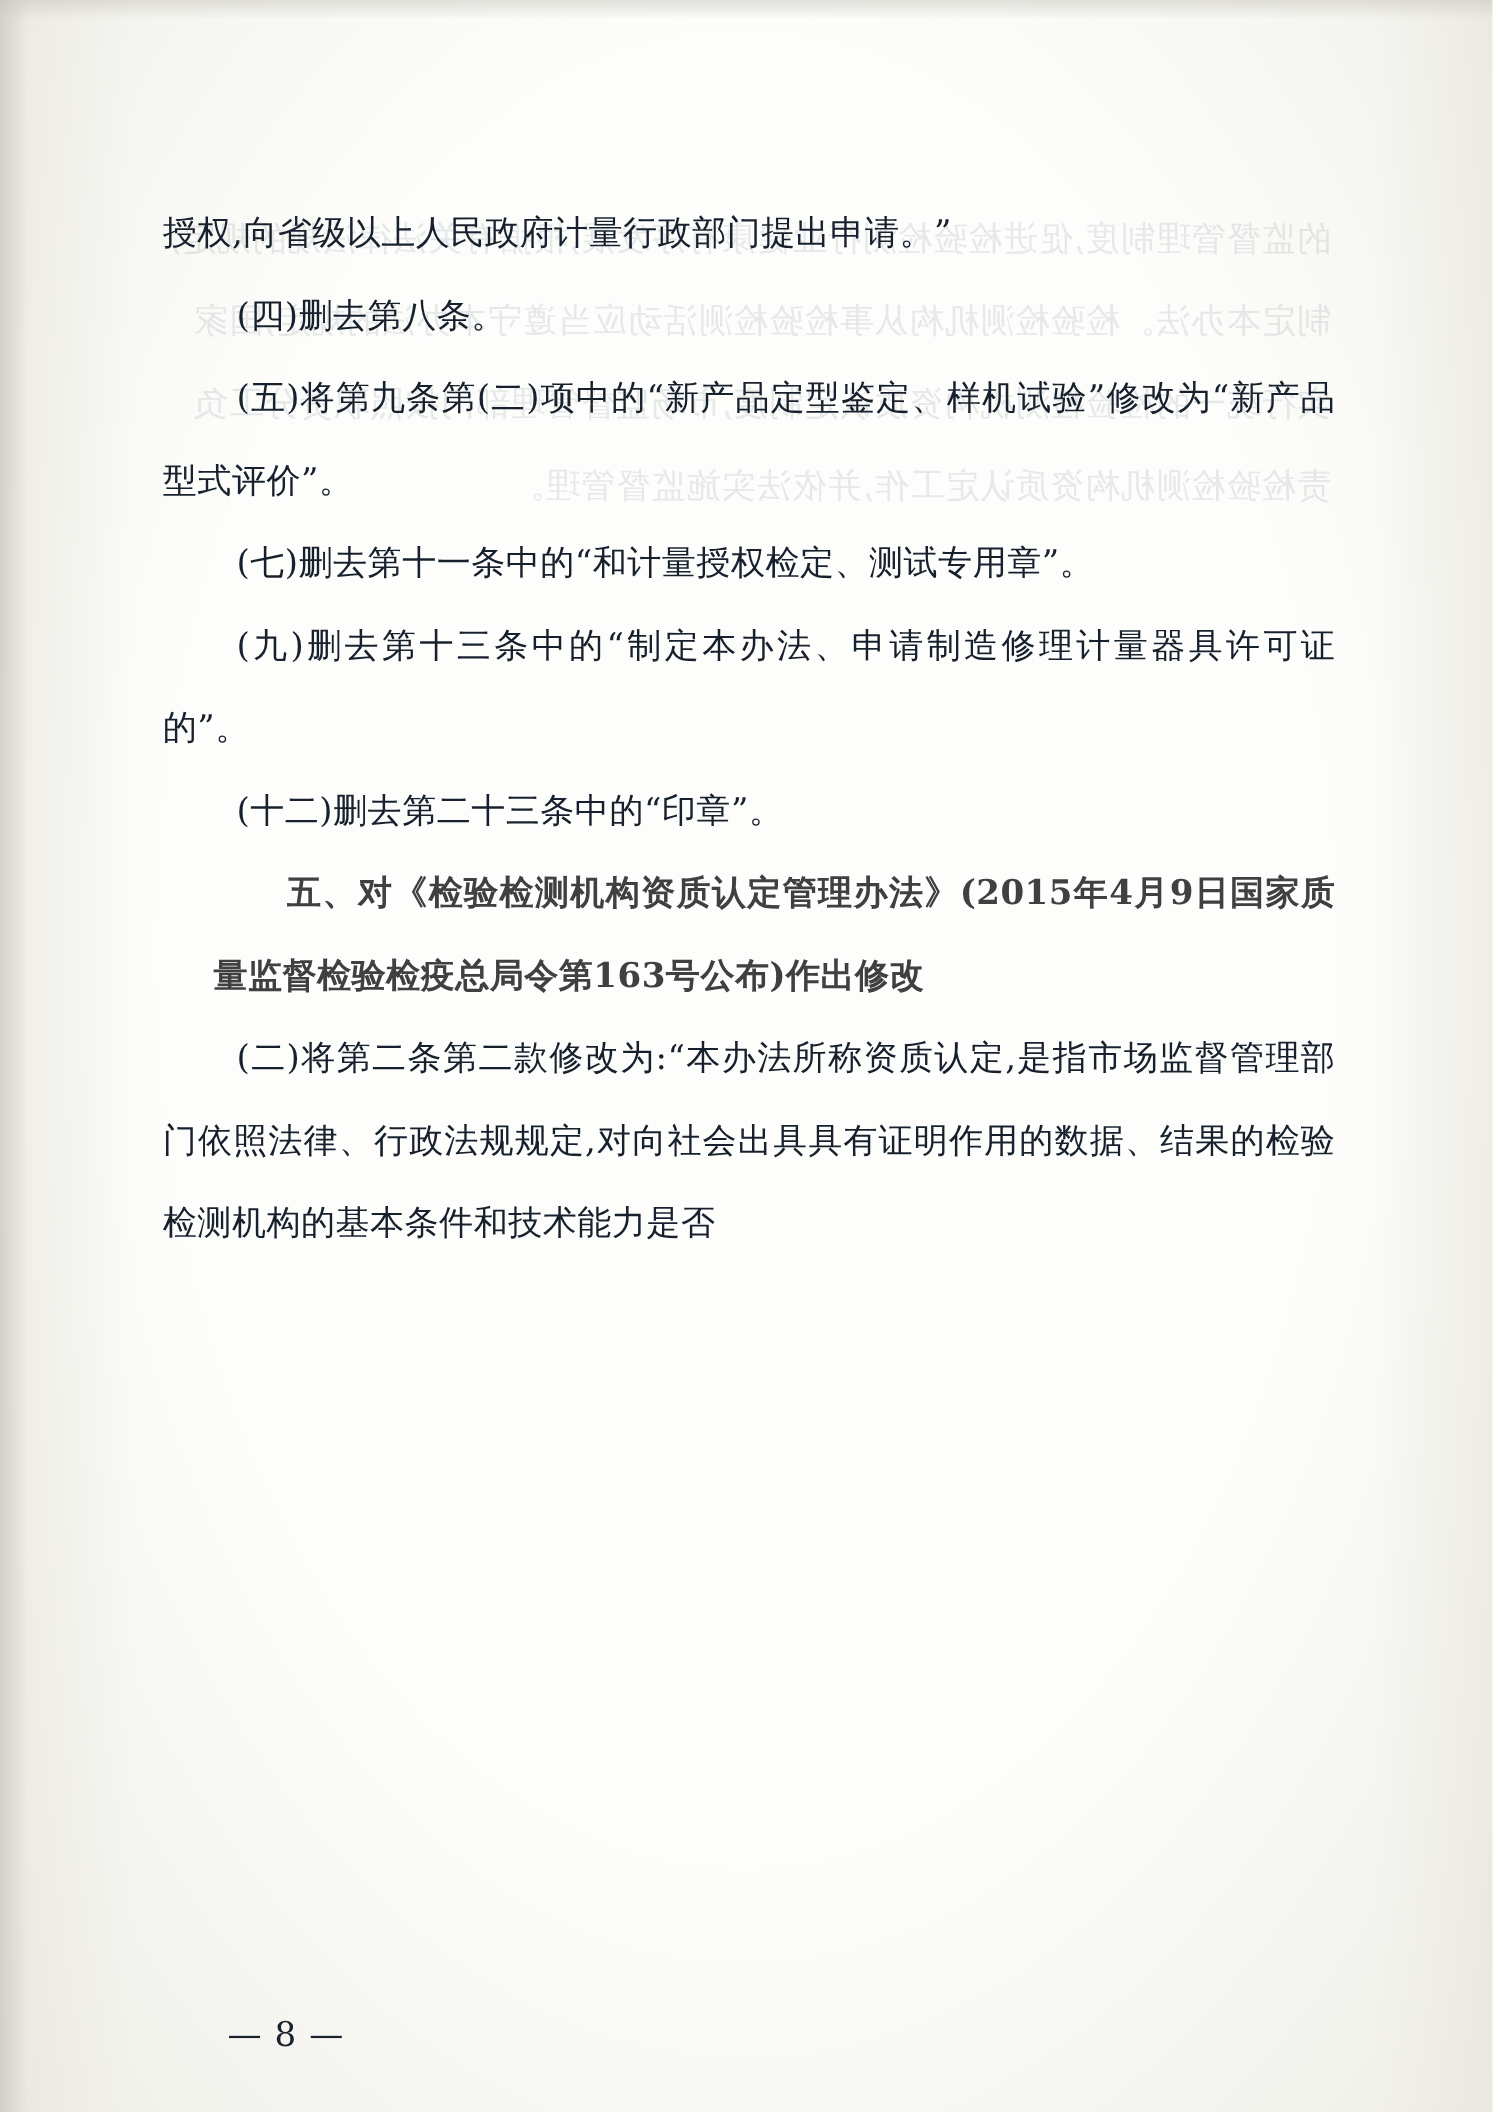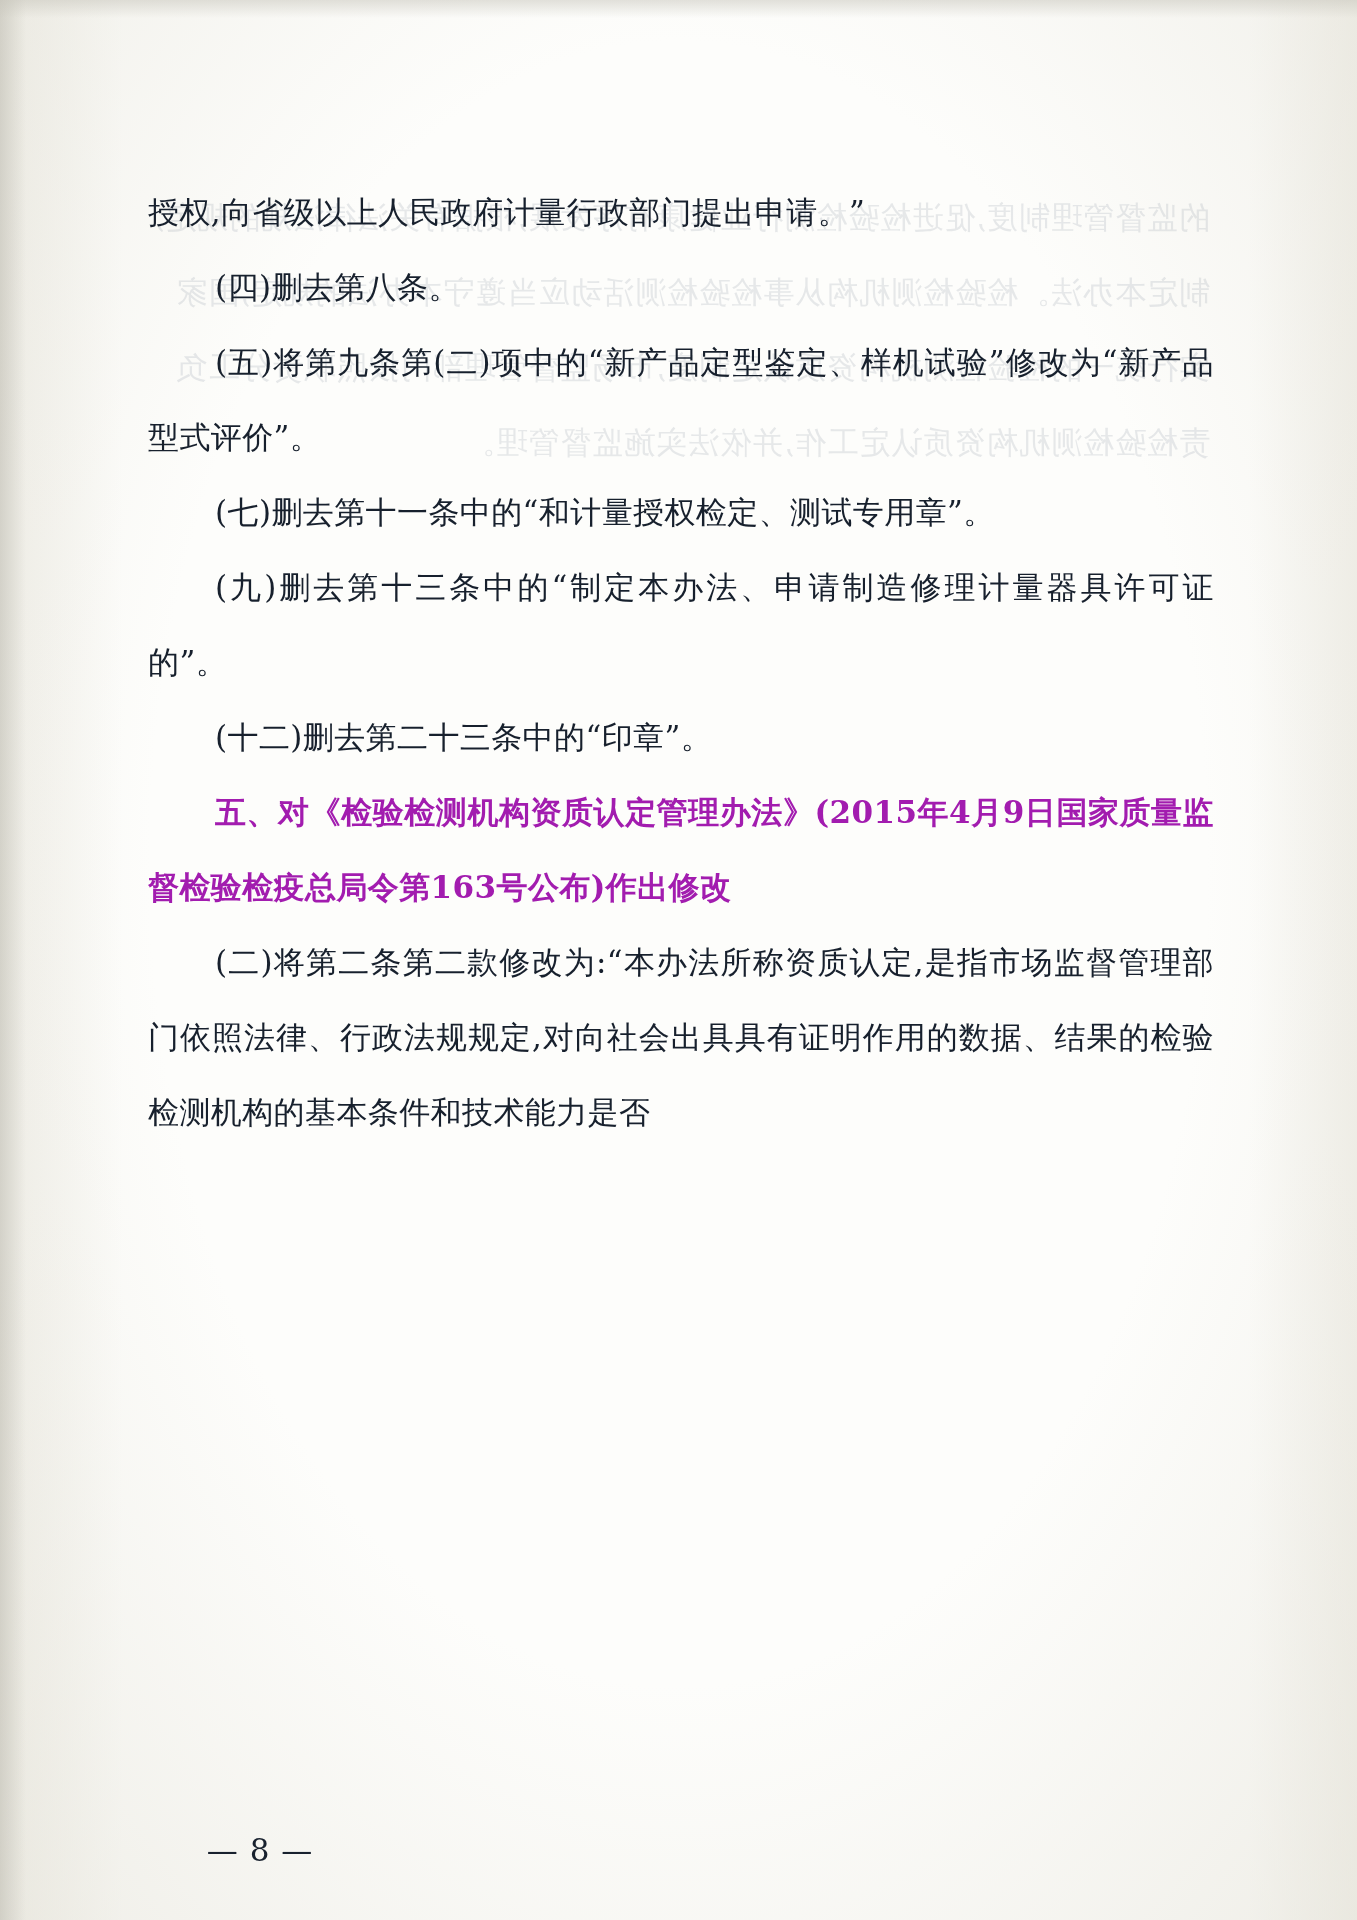--- a/index.html
+++ b/index.html
@@ -72,21 +72,22 @@
     letter-spacing: 0.4px;
     margin: 0;
     color: #17202d;
   }
   .para.indent {
     text-indent: 67px;
   }
   .para.heading {
     font-weight: bold;
     text-indent: 67px;
-    color: #a21caf;
+    color: #404040;
+    margin-left: 46px;
   }
   .page-number-wrap {
     position: absolute;
     left: 160px;
     bottom: 52px;
     width: 200px;
     text-align: center;
     font-size: 31px;
     color: #18212e;
     letter-spacing: 1px;

